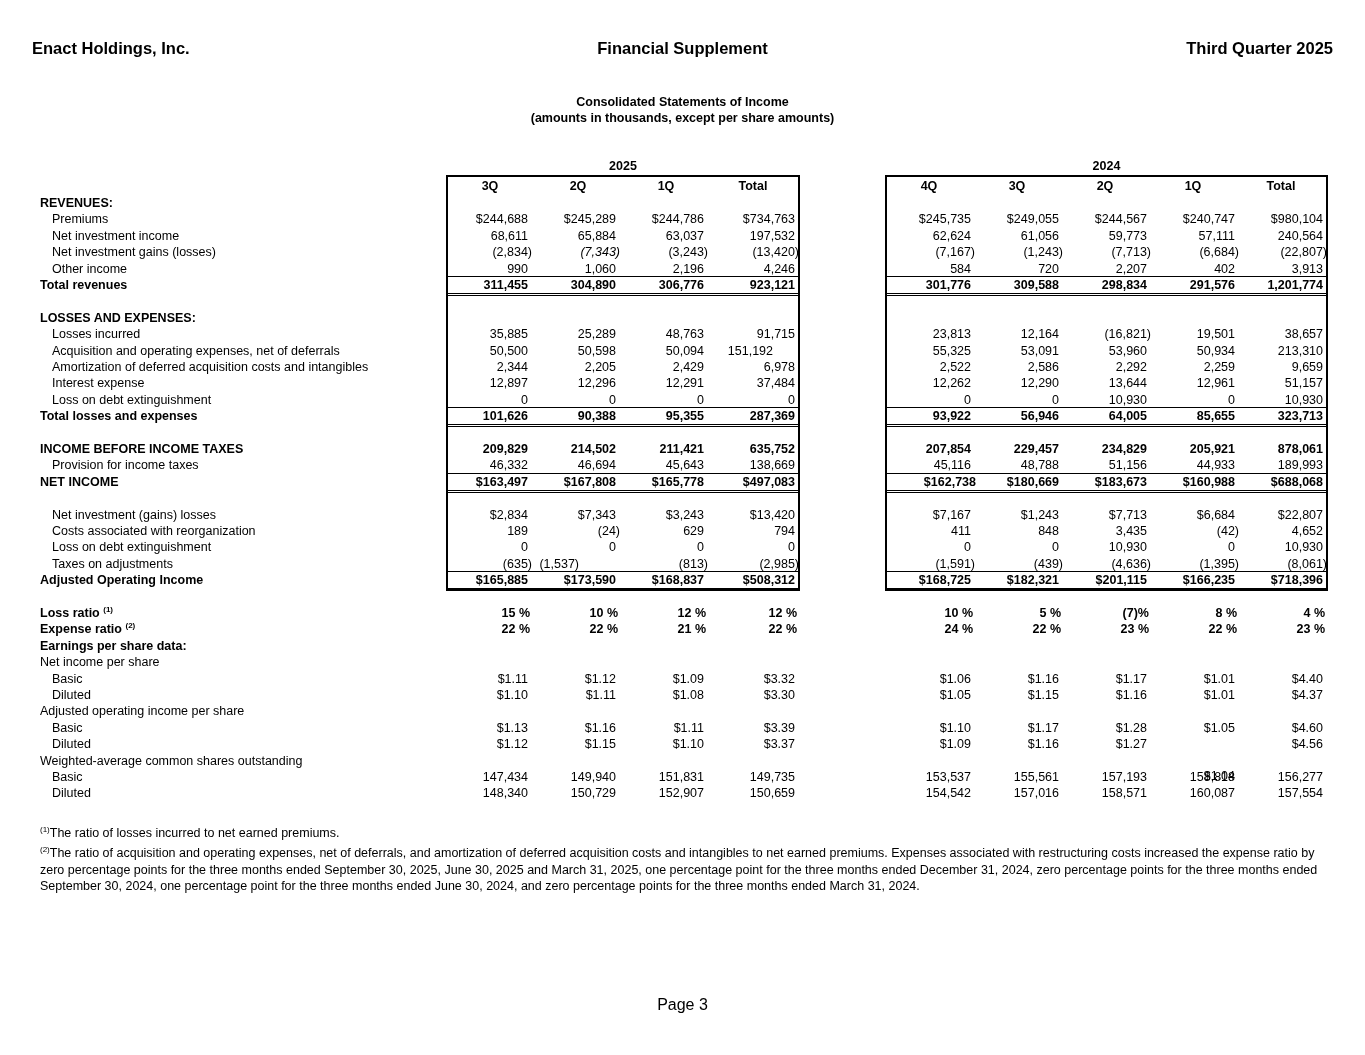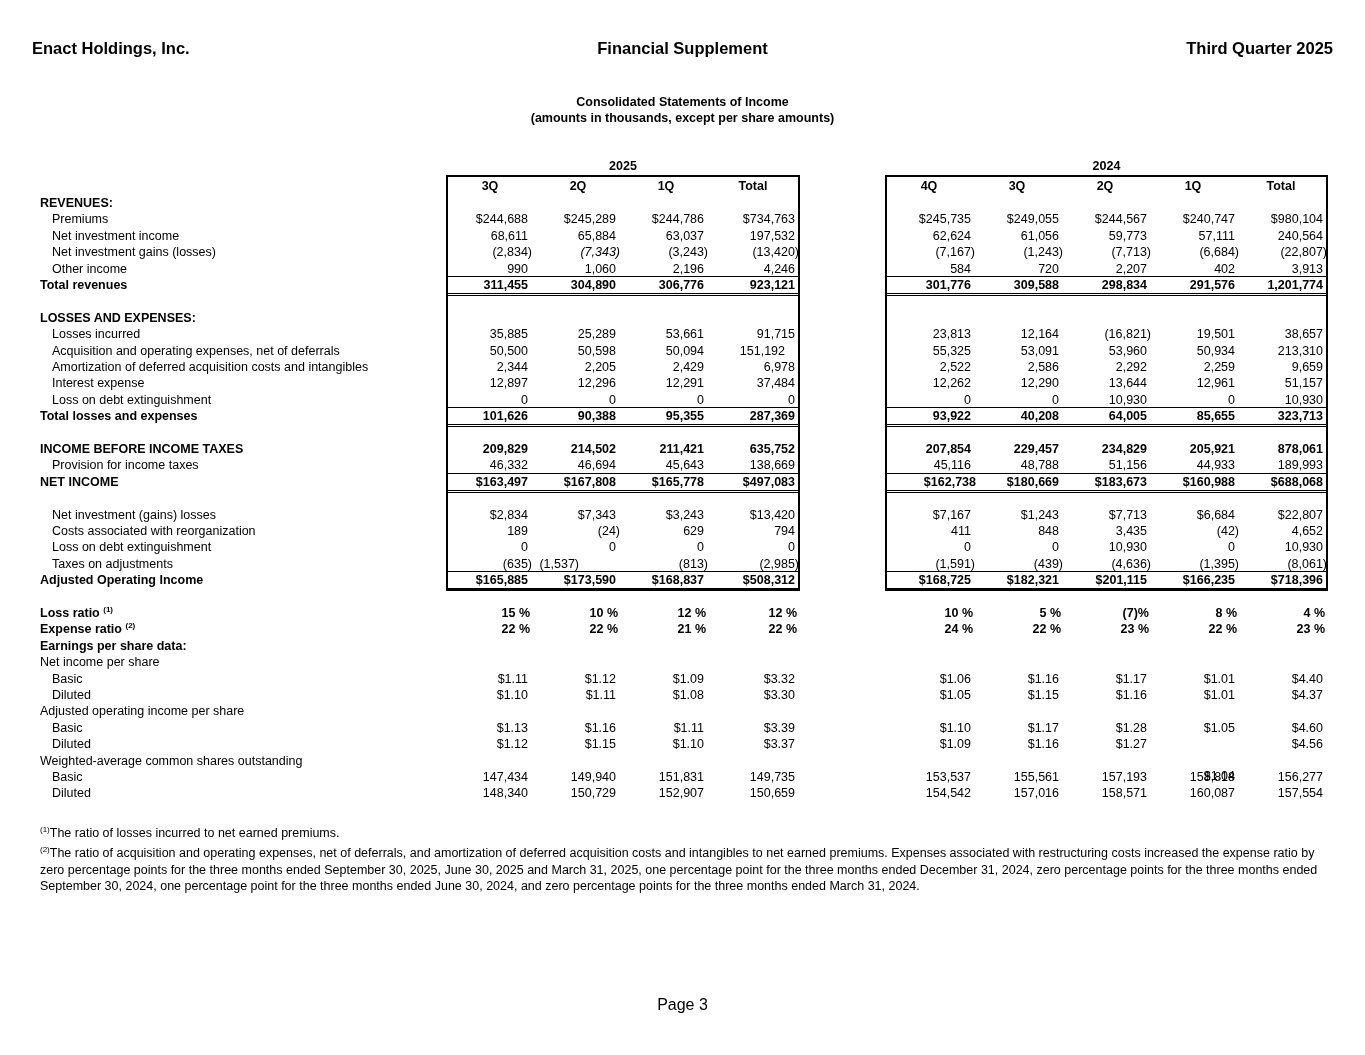--- a/index.html
+++ b/index.html
@@ -115,34 +115,34 @@
       <span class="cell" style="right: 42px;">1,201,774</span>
     </div>
     <div class="row" style="top: 293.4px;"></div>
     <div class="row bold" style="top: 309.8px;">
       <span class="label"><span>LOSSES AND EXPENSES:</span></span>
     </div>
     <div class="row" style="top: 326.2px;">
       <span class="label indent"><span>Losses incurred</span></span>
       <span class="cell" style="right: 837px;">35,885</span>
       <span class="cell" style="right: 749px;">25,289</span>
-      <span class="cell" style="right: 661px;">53,661</span>
+      <span class="cell" style="right: 661px;">48,763</span>
       <span class="cell" style="right: 570px;">91,715</span>
       <span class="cell" style="right: 394px;">23,813</span>
       <span class="cell" style="right: 306px;">12,164</span>
       <span class="cell" style="right: 214px;">(16,821)</span>
       <span class="cell" style="right: 130px;">19,501</span>
       <span class="cell" style="right: 42px;">38,657</span>
     </div>
     <div class="row" style="top: 342.6px;">
       <span class="label indent"><span>Acquisition and operating expenses, net of deferrals</span></span>
       <span class="cell" style="right: 837px;">50,500</span>
       <span class="cell" style="right: 749px;">50,598</span>
       <span class="cell" style="right: 661px;">50,094</span>
-      <span class="cell" style="right: 580px;">151,192</span>
+      <span class="cell" style="right: 592px;">151,192</span>
       <span class="cell" style="right: 394px;">55,325</span>
       <span class="cell" style="right: 306px;">53,091</span>
       <span class="cell" style="right: 218px;">53,960</span>
       <span class="cell" style="right: 130px;">50,934</span>
       <span class="cell" style="right: 42px;">213,310</span>
     </div>
     <div class="row" style="top: 359px;">
       <span class="label indent"><span>Amortization of deferred acquisition costs and intangibles</span></span>
       <span class="cell" style="right: 837px;">2,344</span>
       <span class="cell" style="right: 749px;">2,205</span>
@@ -178,21 +178,21 @@
       <span class="cell" style="right: 130px;">0</span>
       <span class="cell" style="right: 42px;">10,930</span>
     </div>
     <div class="row bold" style="top: 408.2px;">
       <span class="label"><span>Total losses and expenses</span></span>
       <span class="cell" style="right: 837px;">101,626</span>
       <span class="cell" style="right: 749px;">90,388</span>
       <span class="cell" style="right: 661px;">95,355</span>
       <span class="cell" style="right: 570px;">287,369</span>
       <span class="cell" style="right: 394px;">93,922</span>
-      <span class="cell" style="right: 306px;">40,208</span>
+      <span class="cell" style="right: 306px;">56,946</span>
       <span class="cell" style="right: 218px;">64,005</span>
       <span class="cell" style="right: 130px;">85,655</span>
       <span class="cell" style="right: 42px;">323,713</span>
     </div>
     <div class="row" style="top: 424.6px;"></div>
     <div class="row bold" style="top: 441px;">
       <span class="label"><span>INCOME BEFORE INCOME TAXES</span></span>
       <span class="cell" style="right: 837px;">209,829</span>
       <span class="cell" style="right: 749px;">214,502</span>
       <span class="cell" style="right: 661px;">211,421</span>

